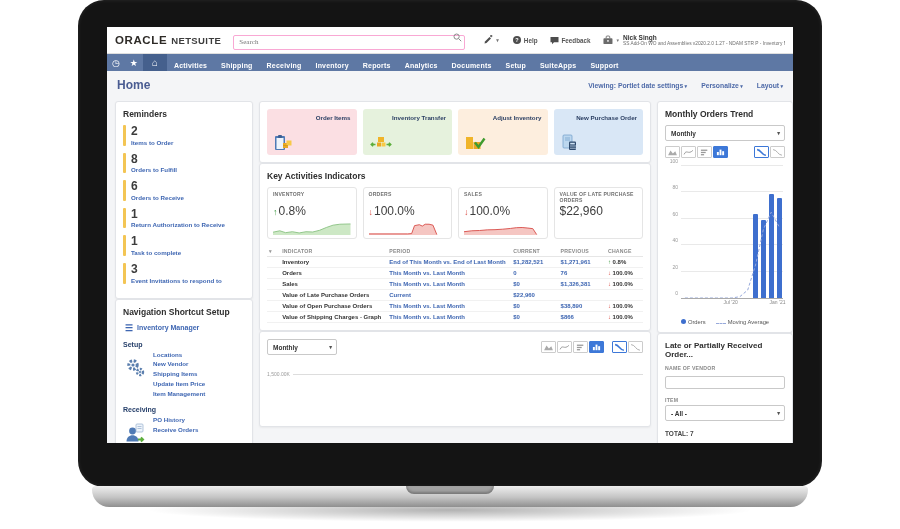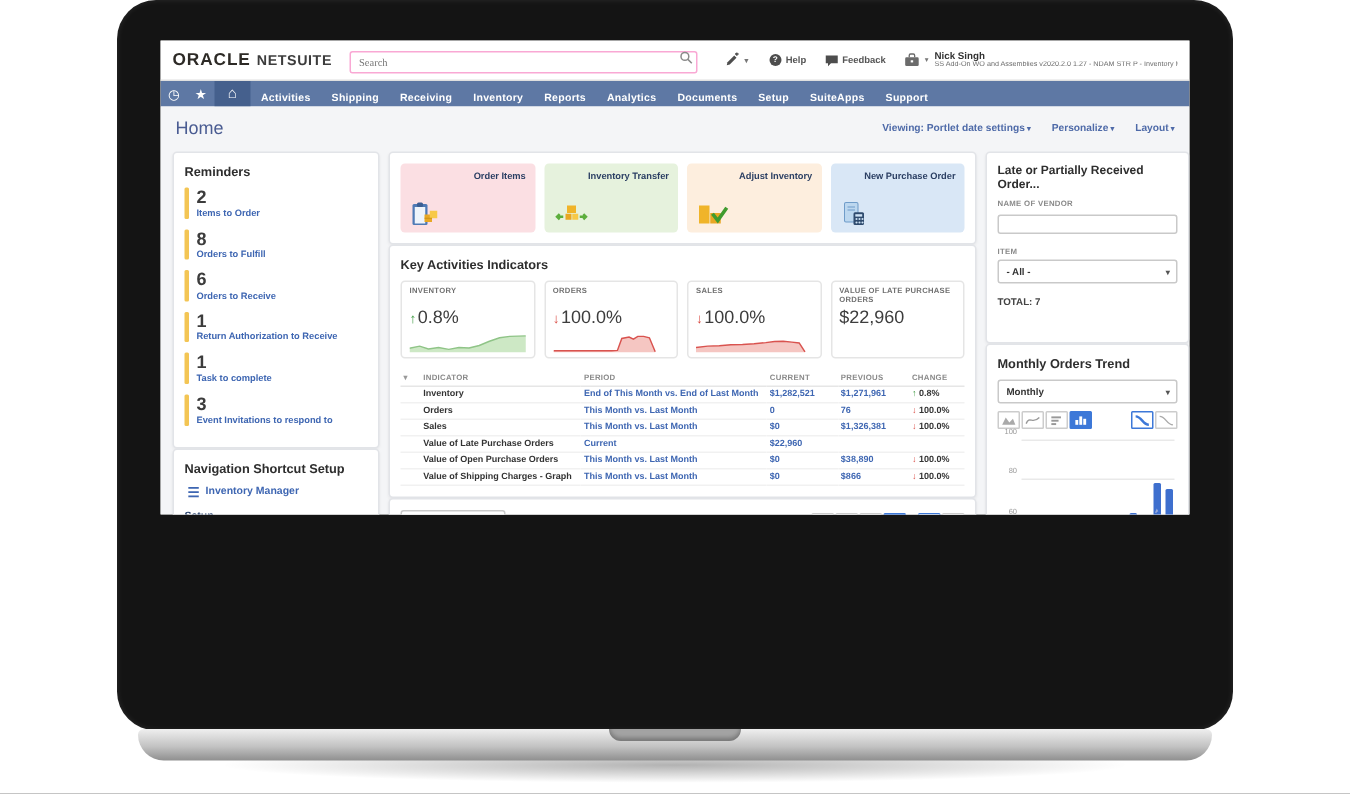--- a/index.html
+++ b/index.html
@@ -1,21 +1,21 @@
 <!DOCTYPE html>
 <html><head>
 <meta charset="utf-8">
 <style>
   html,body{margin:0;padding:0;background:#fff;width:900px;height:529px;font-family:"Liberation Sans",sans-serif;position:relative;overflow:hidden}
   
   .shadow{position:absolute;left:30px;top:498px;width:840px;height:30px;background:radial-gradient(ellipse 50% 55% at 50% 40%,rgba(0,0,0,.30),rgba(0,0,0,0) 72%)}
   .frame{position:absolute;left:78px;top:0;width:744px;height:487px;background:#141414;border-radius:26px;box-shadow:inset 0 0 4px rgba(255,255,255,.10)}
   .base{position:absolute;left:92px;top:486px;width:716px;height:21px;background:linear-gradient(180deg,#efefef,#c3c3c3 55%,#8f8f8f);border-radius:4px 4px 18px 18px}
   .notch{position:absolute;left:50%;transform:translateX(-50%);top:486px;width:88px;height:8px;background:#a3a3a3;border-radius:0 0 9px 9px;box-shadow:inset 0 -2px 3px rgba(0,0,0,.28)}
-  .screen{position:absolute;left:107px;top:27px;width:686px;height:316px;background:#fff;overflow:hidden}
+  .screen{position:absolute;left:107px;top:27px;width:686px;height:416px;background:#fff;overflow:hidden}
   
   .topbar{height:27px;border-bottom:1px solid #dfdfdf;display:flex;align-items:center;padding:0 8px;box-sizing:border-box;background:#fff}
   .logo{display:flex;align-items:baseline;gap:4px;margin-right:12px;white-space:nowrap}
   .lg-oracle{font-size:11.5px;font-weight:800;color:#2d2a26;letter-spacing:.6px}
   .lg-ns{font-size:9.5px;font-weight:600;color:#3c3c3c;letter-spacing:.4px}
   .search{position:relative;width:232px}
   .search input{width:100%;height:15px;border:1px solid #f9a8d4;border-radius:2px;font-size:7px;padding:0 15px 0 5px;box-sizing:border-box;color:#333;outline:none;font-family:Liberation Serif, serif}
   .search svg{position:absolute;right:3px;top:3px}
   .tb-ic{display:flex;align-items:center;gap:3px;font-size:6.3px;color:#555;font-weight:600;white-space:nowrap}
   .circ{width:8px;height:8px;border-radius:50%;background:#4d4d4d;color:#fff;font-size:5.5px;display:flex;align-items:center;justify-content:center;font-weight:700}
@@ -24,21 +24,21 @@
   .u-name{font-size:6.5px;font-weight:700;color:#333;line-height:1.2}
   .u-role{font-size:4.8px;color:#6d6d6d;white-space:nowrap;overflow:hidden}
   
   .nav{height:17px;background:#5e78a4;display:flex;align-items:center;color:#fff}
   .nav-ic{font-size:9px;padding:0 5px;cursor:pointer}
   .nav-home{width:24px;height:17px;background:#45608d;display:flex;align-items:center;justify-content:center;font-size:10px}
   .nav-item{font-size:7px;font-weight:700;padding:0 7px;letter-spacing:.2px;cursor:pointer}
   
   .content{position:absolute;top:44px;left:0;right:0;bottom:0;background:#f4f5f7}
   .hdr{height:28px;display:flex;align-items:center;justify-content:space-between;padding:0 10px}
-  .hdr-title{font-size:12px;font-weight:400;color:#4a5c92}
+  .hdr-title{font-size:12px;font-weight:700;color:#4a5c92}
   .hdr-links{display:flex;gap:14px;font-size:6.8px;color:#4e6aa8;font-weight:600}
   .hdr-links span:after{content:" ▾";font-size:5px}
   .col{position:absolute;top:30px}
   .col-l{left:8px;width:138px}
   .col-m{left:152px;width:392px}
   .col-r{left:550px;width:136px}
   .panel{background:#fff;border:1px solid #e2e4e8;border-radius:3px;box-shadow:0 1px 2px rgba(0,0,0,.05);padding:7px;margin-bottom:0;box-sizing:border-box}
   .p-title{font-size:8.5px;font-weight:700;color:#2e2e2e;margin-bottom:6px}
   
   .rem{display:flex;margin-bottom:7px}
@@ -461,32 +461,20 @@
           </div>
         </div>
         <div class="mit-chart">
           <span class="mit-yl">1,500.00K</span>
           <span class="mit-line"></span>
         </div>
       </div>
     </div>
 
     <div class="col col-r">
-      <div class="panel" style="height:128px;margin-bottom:0">
-        <div class="p-title" style="font-size:8px;margin-bottom:2px">Late or Partially Received Order...</div>
-        <div class="f-l">NAME OF VENDOR</div>
-        <input class="f-i" style="">
-        <div class="f-l">ITEM</div>
-        <div class="sel">
-            <span>- All -</span>
-          </div>
-        <div class="total">TOTAL: 7</div>
-        
-      </div>
-
       <div class="panel">
         <div class="p-title">Monthly Orders Trend</div>
         <div class="sel">
             <span>Monthly</span>
           </div>
         <div class="crow" style="margin:5px 0 2px">
           <span class="cbtn">
               <svg width="11" height="8" viewBox="0 0 13 10">
                 <path d="M1 9 L4 3 L7 7 L10 4 L12 9 Z" fill="#aaa"></path>
               </svg>
@@ -544,15 +532,27 @@
           </div>
         <div style="position:relative;height:8px" id="orders-xaxis">
             <div class="xl" style="left: calc(67px); transform: translateX(-60%);">Jul '20</div>
             <div class="xl" style="left: calc(114.077px); transform: translateX(-60%);">Jan '21</div>
           </div>
         <div class="lg">
           <span><span class="dot"></span><span>Orders</span></span>
           <span><span class="dash"></span><span>Moving Average</span></span>
         </div>
       </div>
+
+      <div class="panel" style="height:128px;margin-bottom:0">
+        <div class="p-title" style="font-size:8px;margin-bottom:2px">Late or Partially Received Order...</div>
+        <div class="f-l">NAME OF VENDOR</div>
+        <input class="f-i" style="">
+        <div class="f-l">ITEM</div>
+        <div class="sel">
+            <span>- All -</span>
+          </div>
+        <div class="total">TOTAL: 7</div>
+        
+      </div>
     </div>
   </div>
 </div>
 
 </body></html>

